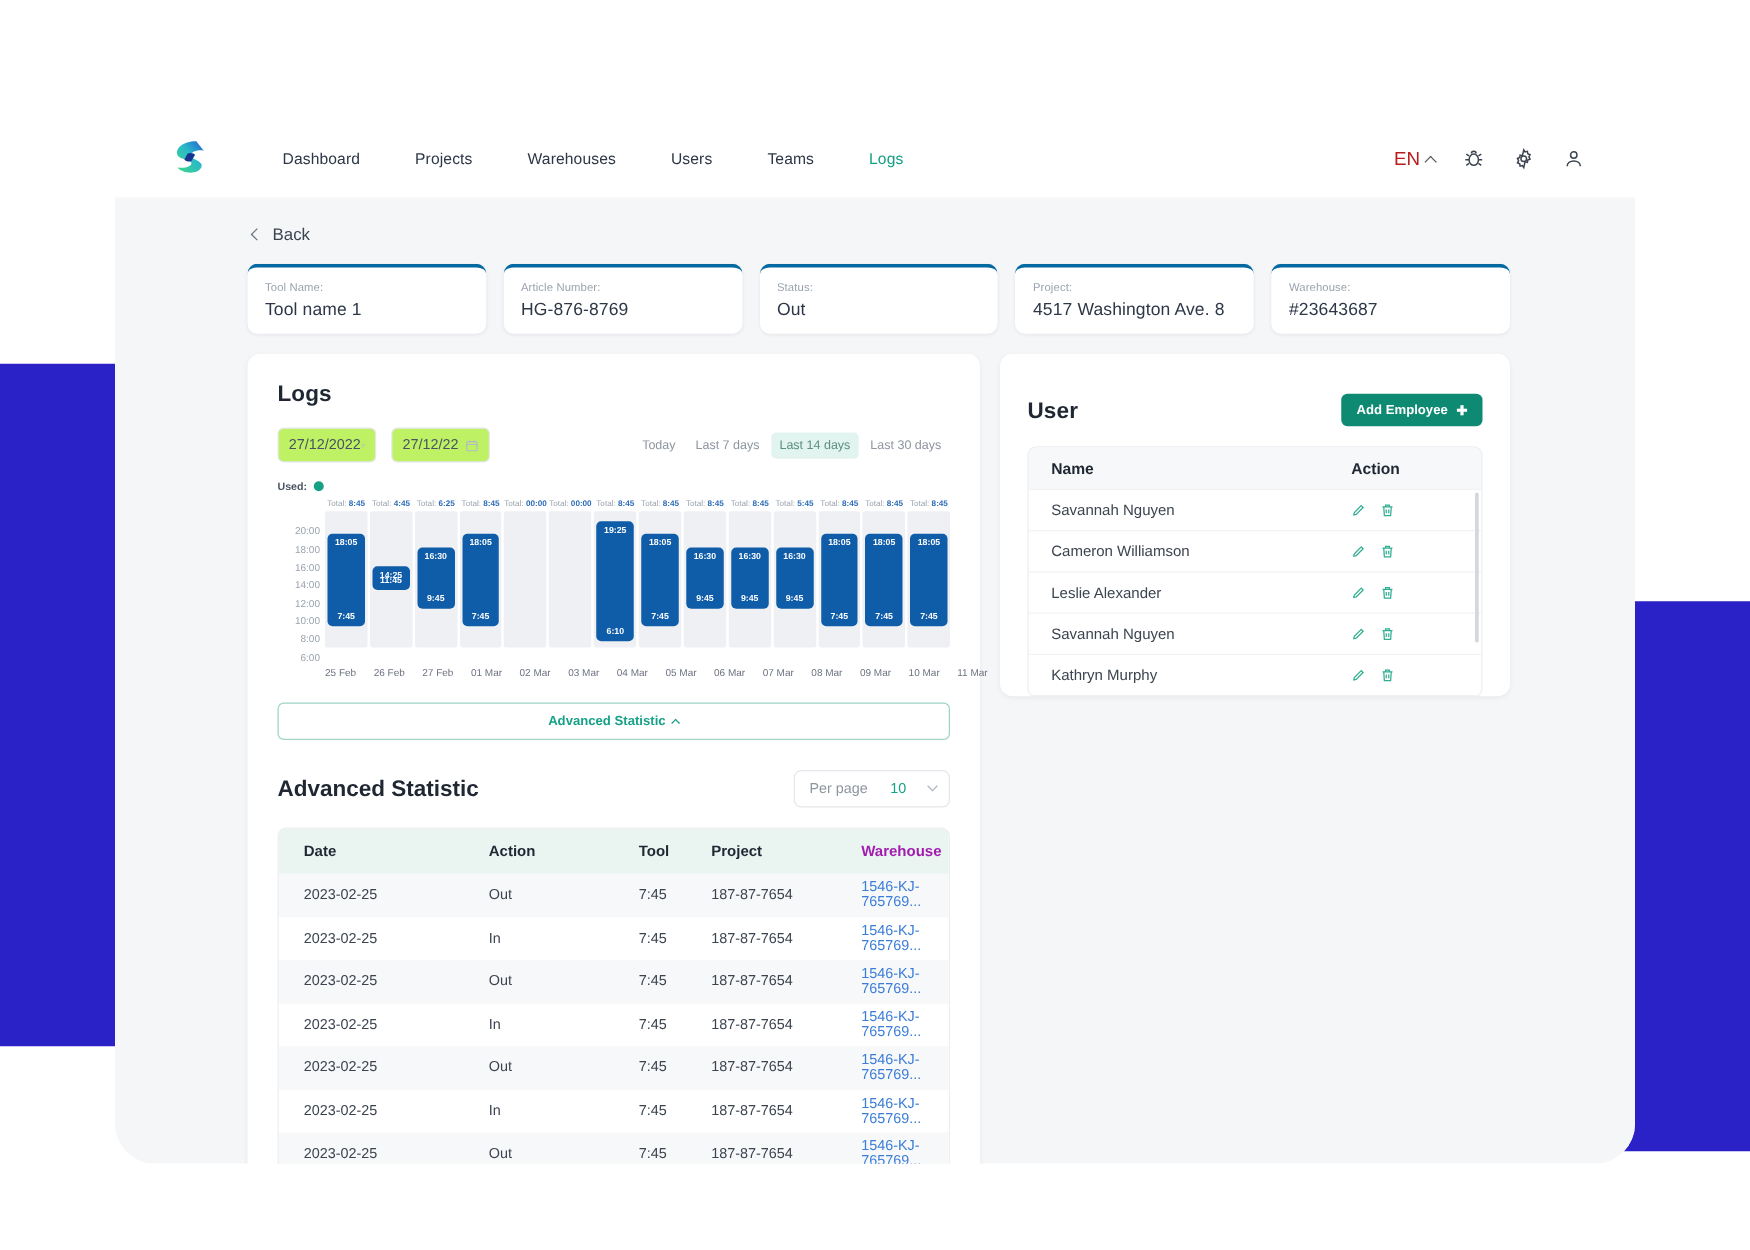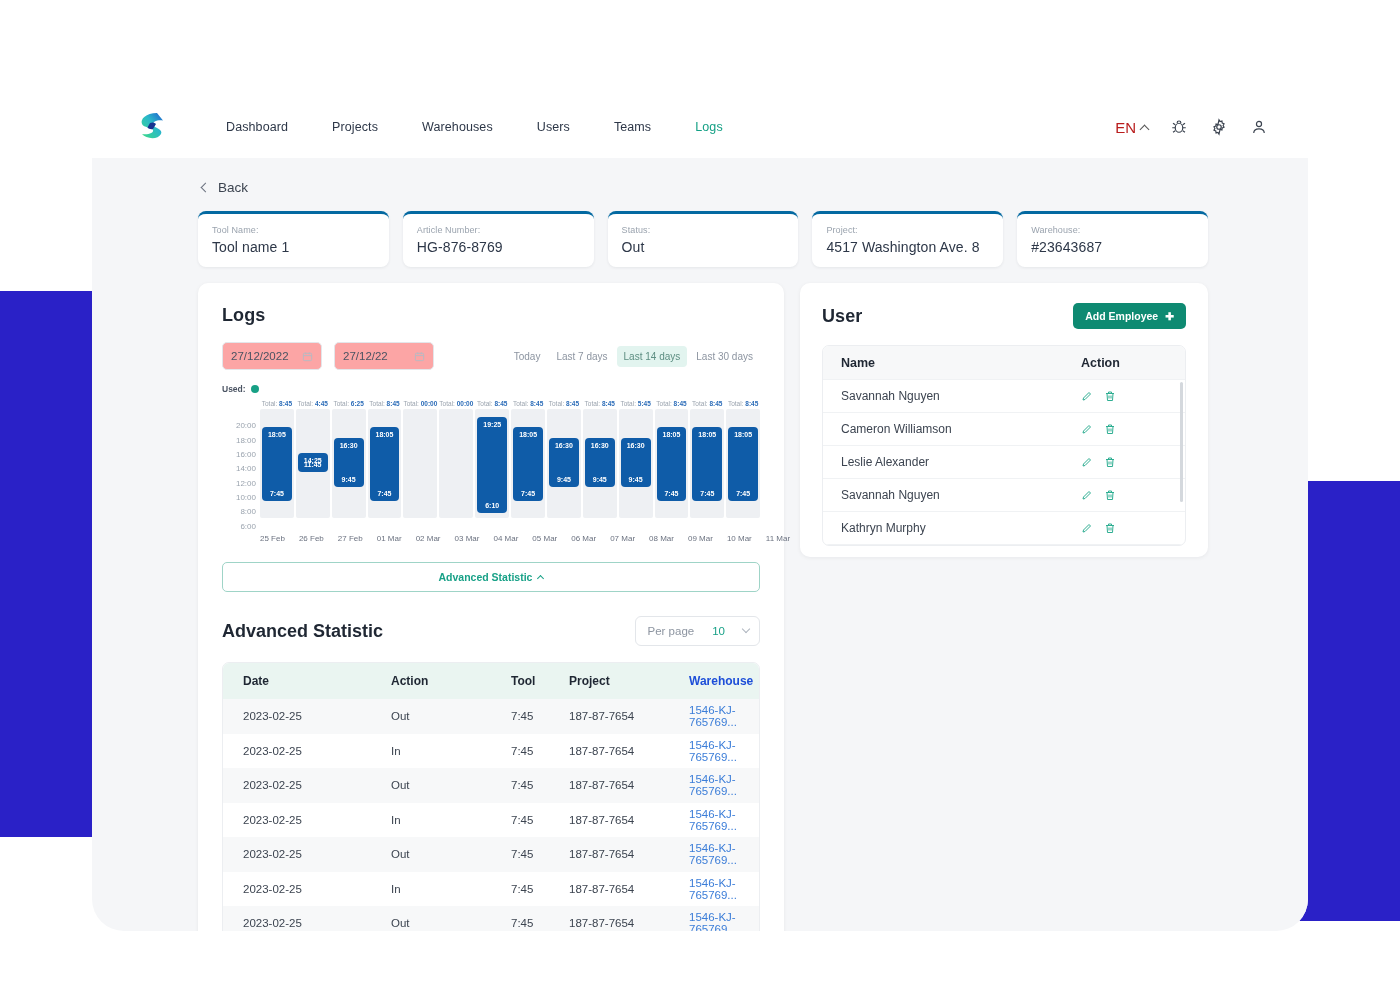--- a/index.html
+++ b/index.html
@@ -67,23 +67,23 @@
   .main-row { display: flex; gap: 16px; margin: 16px 0 0 106px; }
   .panel { background: #fff; border-radius: 10px; box-shadow: 0 1px 4px rgba(16,24,40,.06); }
   .logs-panel { width: 586px; padding: 22px 24px 0 24px; }
   .user-panel { width: 408px; height: 274px; padding: 20px 22px 0 22px; }
 
   .panel-title { font-size: 18px; color: #1f2733; font-weight: bold; letter-spacing: .1px; }
 
   
   .date-row { display: flex; align-items: center; margin-top: 16px; }
   .date-input {
-    width: 100px; height: 28px; border: 1px solid #e3e6ea; border-radius: 5px;
+    width: 79px; height: 28px; border: 1px solid #e3e6ea; border-radius: 5px;
     display: flex; align-items: center; justify-content: space-between;
-    padding: 0 8px; font-size: 11.5px; color: #4a5362; background: #fca5a5;
+    padding: 0 8px; font-size: 11.5px; color: #4a5362; background: #bef264;
   }
   .date-input + .date-input { margin-left: 12px; }
   .cal-ic { width: 11px; height: 11px; }
   .ranges { margin-left: auto; display: flex; align-items: center; gap: 2px; }
   .range-btn { font-size: 10px; color: #8d95a1; padding: 5px 7px; border-radius: 4px; white-space: nowrap; }
   .range-btn.active { background: #e2f4ef; color: #5d8e82; }
 
   .legend { display: flex; align-items: center; gap: 5px; margin-top: 14px; }
   .legend-label { font-size: 8.5px; color: #4a5362; font-weight: bold; }
   .legend-dot { width: 8px; height: 8px; border-radius: 50%; background: #17a085; }
@@ -130,24 +130,24 @@
   .adv-table { margin-top: 16px; width: 538px; border: 1px solid #eceef1; border-radius: 7px 7px 0 0; overflow: hidden; }
   .adv-tr { display: flex; align-items: center; height: 34.5px; font-size: 11.5px; color: #3c4450; }
   .adv-th { background: #eaf5f1; font-weight: bold; color: #1f2733; height: 36px; font-size: 12px; }
   .adv-tr.alt { background: #f7f8f9; }
   .adv-tr.plain { background: #fff; }
   .c-date { width: 168px; padding-left: 20px; }
   .c-action { width: 120px; }
   .c-time { width: 58px; }
   .c-project { width: 120px; }
   .c-wh { flex: 1; color: #3b7dd8; }
-  .adv-th .c-wh { color: #1d4ed8; }
-
-  
-  .user-head { display: flex; align-items: center; }
+  .adv-th .c-wh { color: #a21caf; }
+
+  
+  .user-head { display: flex; align-items: center; margin-top: 12px; }
   .add-btn {
     margin-left: auto; background: #0e8a72; color: #fff; border-radius: 5px;
     height: 26px; padding: 0 12px; display: flex; align-items: center; gap: 7px;
     font-size: 10.5px; font-weight: bold;
   }
   .user-table { margin-top: 16px; border: 1px solid #eceef1; border-radius: 7px; overflow: hidden; position: relative; }
   .u-tr { display: flex; align-items: center; height: 33px; font-size: 12px; color: #3c4450;
           border-bottom: 1px solid #f0f2f4; }
   .u-th { background: #f7f8f9; font-weight: bold; color: #1f2733; height: 34px; font-size: 12.5px; }
   .u-name { width: 258px; padding-left: 18px; }

